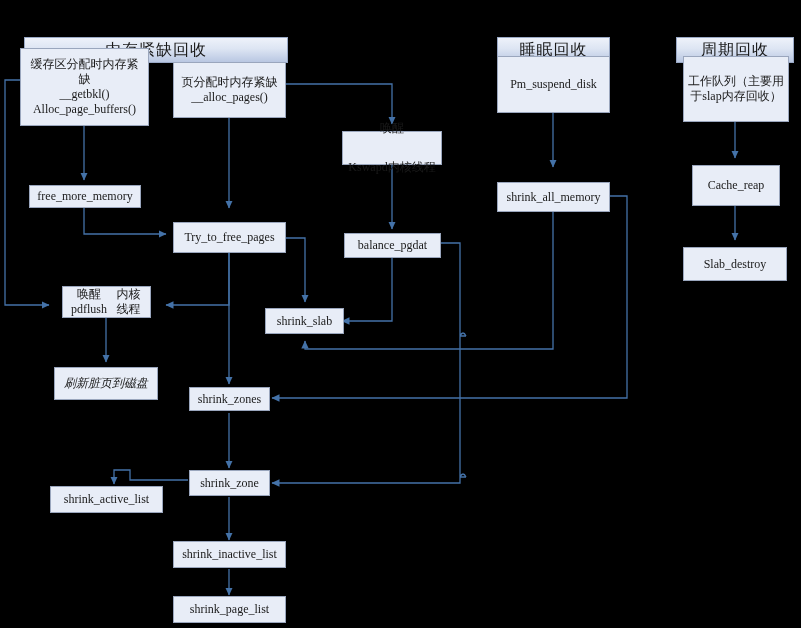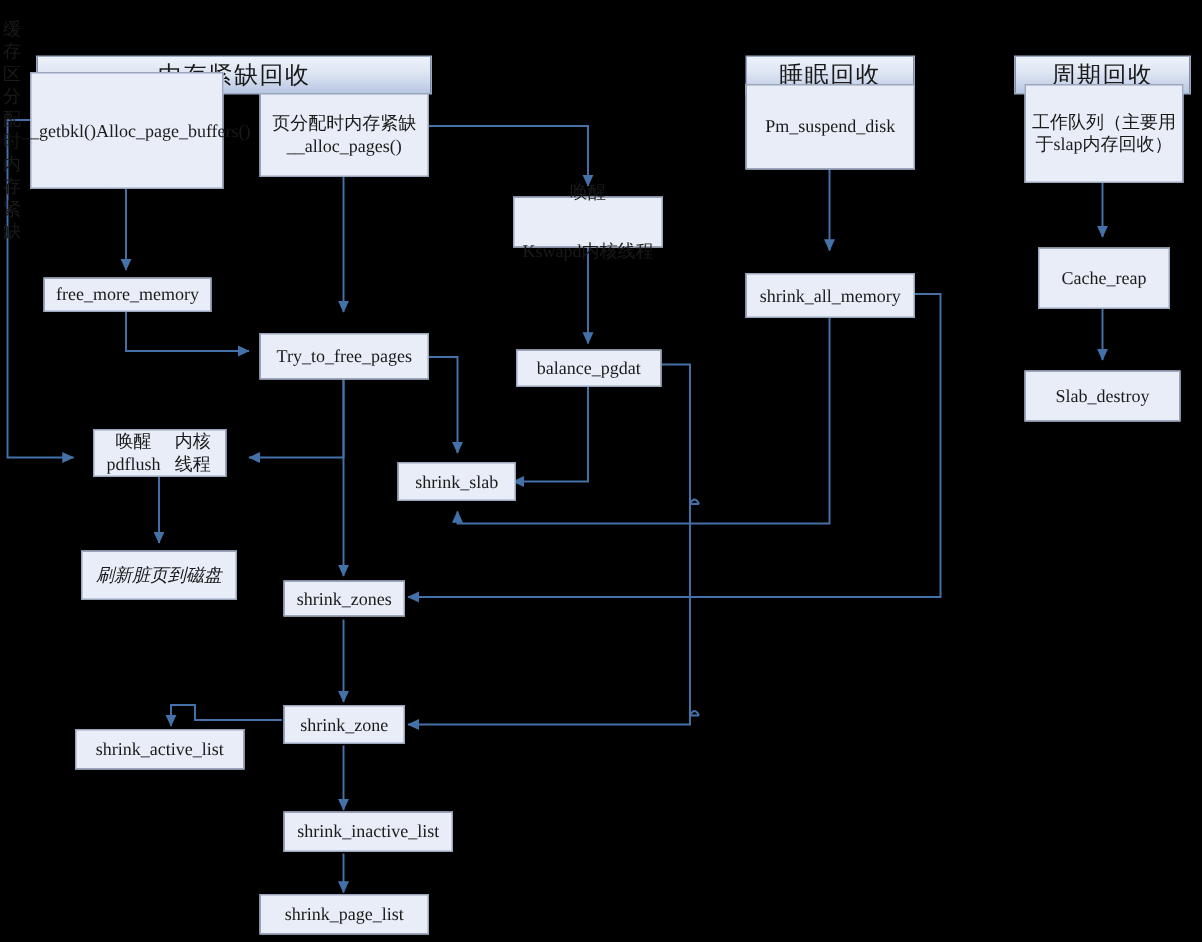--- a/index.html
+++ b/index.html
@@ -70,21 +70,21 @@
       <path d="M229,569 L229,595" marker-end="url(#ah)"></path>
 
       <path d="M553,113 L553,167" marker-end="url(#ah)"></path>
 
       <path d="M735,122 L735,158" marker-end="url(#ah)"></path>
 
       <path d="M735,206 L735,240" marker-end="url(#ah)"></path>
     </g>
   </svg>
 
-  <div class="node cn" style="left:20px;top:48px;width:129px;height:78px;">
+  <div class="node cn" style="left:20px;top:48px;width:129px;height:78px;flex-direction:column;">
     <span>缓存区分配时内存紧缺</span>
     <span>__getbkl()</span>
     <span>Alloc_page_buffers()</span>
   </div>
 
   <div class="node cn" style="left:173px;top:62px;width:113px;height:56px;flex-direction:column;">
     <span>页分配时内存紧缺</span>
     <span>__alloc_pages()</span>
   </div>
 
@@ -144,21 +144,21 @@
   </div>
 
   <div class="node" style="left:189px;top:470px;width:81px;height:26px;">
     <span>shrink_zone</span>
   </div>
 
   <div class="node" style="left:50px;top:486px;width:113px;height:27px;">
     <span>shrink_active_list</span>
   </div>
 
-  <div class="node" style="left:173px;top:541px;width:113px;height:27px;margin-left:16px;">
+  <div class="node" style="left:173px;top:541px;width:113px;height:27px;">
     <span>shrink_inactive_list</span>
   </div>
 
   <div class="node" style="left:173px;top:596px;width:113px;height:27px;">
     <span>shrink_page_list</span>
   </div>
 
 </div>
 
 </body></html>

